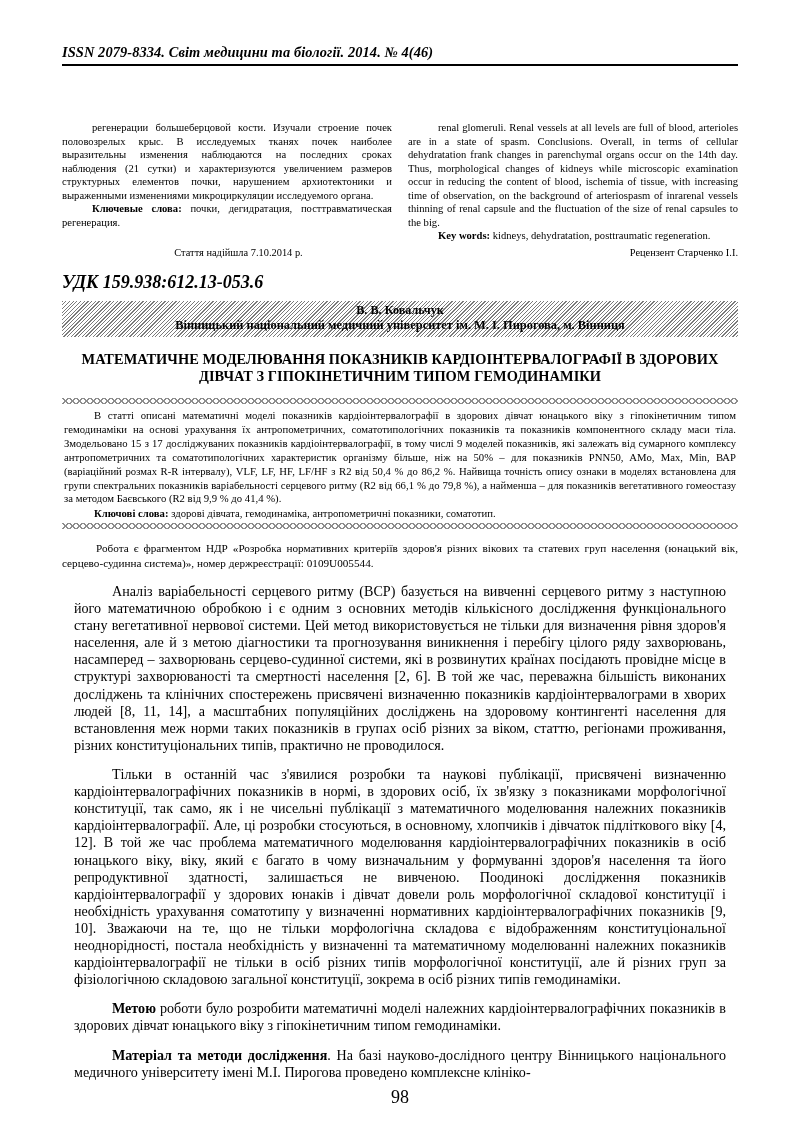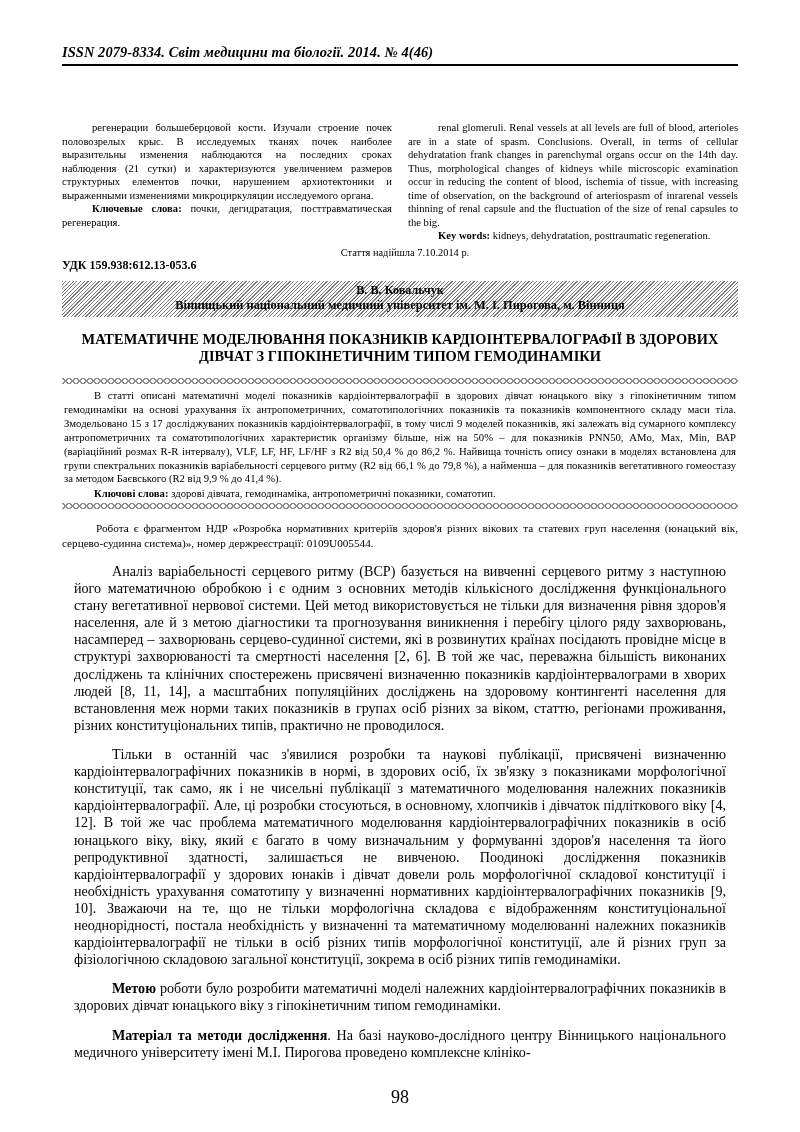--- a/index.html
+++ b/index.html
@@ -72,22 +72,24 @@
     padding-left: 10px;
   }
   .meta-right {
     flex: 1 1 0;
     text-align: right;
   }
 
   
   .udc {
     font-weight: bold;
-    font-size: 12px;
+    font-size: 18px;
+    margin-top: 14px;
     margin-bottom: 8px;
+    font-style: italic;
   }
 
   
   .author-banner {
     position: relative;
     background-color: #ffffff;
     background-image: repeating-linear-gradient(
         135deg,
         #7a7a7a 0px, #7a7a7a 0.9px,
         #ffffff 0.9px, #ffffff 2.6px
@@ -187,20 +189,21 @@
       <p class="kw"><b>Ключевые слова:</b> <span>почки, дегидратация, посттравматическая регенерация.</span></p>
     </div>
     <div class="col">
       <p class="indent">renal glomeruli. Renal vessels at all levels are full of blood, arterioles are in a state of spasm. Conclusions. Overall, in terms of cellular dehydratation frank changes in parenchymal organs occur on the 14th day. Thus, morphological changes of kidneys while microscopic examination occur in reducing the content of blood, ischemia of tissue, with increasing time of observation, on the background of arteriospasm of inrarenal vessels thinning of renal capsule and the fluctuation of the size of renal capsules to the big.</p>
       <p class="kw"><b>Key words:</b> <span>kidneys, dehydratation, posttraumatic regeneration.</span></p>
     </div>
   </div>
 
   <div class="meta-row">
     <div class="meta-left">Стаття надійшла 7.10.2014 р.</div>
+    <div class="meta-right">Рецензент Старченко І.І.</div>
   </div>
 
   <div class="udc">УДК 159.938:612.13-053.6</div>
 
   <div class="author-banner">
     <div class="line">В. В. Ковальчук</div>
     <div class="line affil">Вінницький національний медичний університет ім. М. І. Пирогова, м. Вінниця</div>
   </div>
 
   <div class="article-title">МАТЕМАТИЧНЕ МОДЕЛЮВАННЯ ПОКАЗНИКІВ КАРДІОІНТЕРВАЛОГРАФІЇ В ЗДОРОВИХ ДІВЧАТ З ГІПОКІНЕТИЧНИМ ТИПОМ ГЕМОДИНАМІКИ</div>

